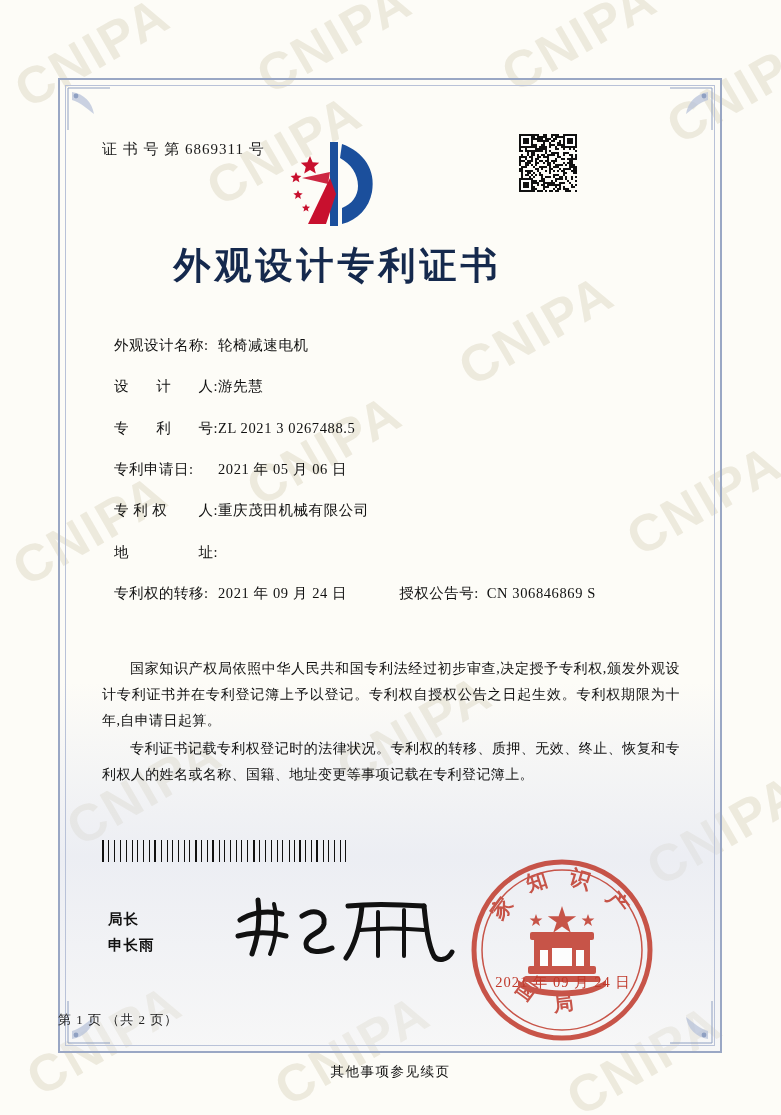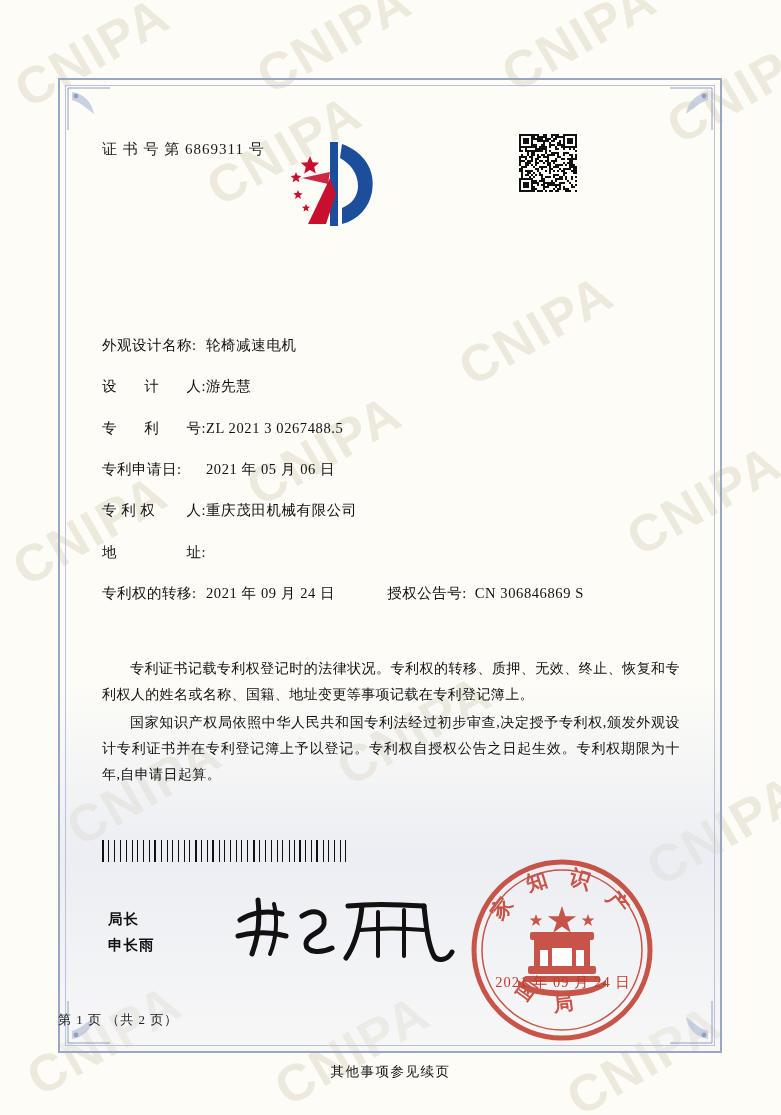--- a/index.html
+++ b/index.html
@@ -127,20 +127,21 @@
   .field-row {
     display: flex;
     align-items: baseline;
     margin-bottom: 22.5px;
     line-height: 1.3;
   }
   .f-label {
     width: 104px;
     flex: 0 0 104px;
     letter-spacing: .5px;
+    margin-left: 12px;
   }
   .f-label.spread {
     display: flex;
     justify-content: space-between;
   }
   .f-value {
     flex: 1;
     letter-spacing: .6px;
   }
   .field-row.inline-pair .f-value { flex: 0 0 auto; }
@@ -673,20 +674,21 @@
 
       <g fill="#c8102e">
         <polygon points="38,18 40.6,24.2 47.2,24.7 42.2,29.1 43.8,35.6 38,32 32.2,35.6 33.8,29.1 28.8,24.7 35.4,24.2"></polygon>
         <polygon points="24,34 25.5,37.6 29.4,37.9 26.4,40.5 27.4,44.3 24,42.2 20.6,44.3 21.6,40.5 18.6,37.9 22.5,37.6"></polygon>
         <polygon points="26,52 27.3,55.1 30.7,55.4 28.1,57.6 28.9,60.9 26,59.1 23.1,60.9 23.9,57.6 21.3,55.4 24.7,55.1"></polygon>
         <polygon points="34,66 35.1,68.6 38,68.8 35.8,70.7 36.5,73.5 34,72 31.5,73.5 32.2,70.7 30,68.8 32.9,68.6"></polygon>
       </g>
     </svg>
   </div>
 
+  <div class="doc-title">外观设计专利证书</div>
 
   <div class="fields">
 
     <div class="field-row">
       <div class="f-label">外观设计名称:</div>
       <div class="f-value">轮椅减速电机</div>
     </div>
 
     <div class="field-row">
       <div class="f-label spread">
@@ -729,22 +731,22 @@
     <div class="field-row inline-pair">
       <div class="f-label">专利权的转移:</div>
       <div class="f-value">2021 年 09 月 24 日</div>
       <div class="pair-label">授权公告号:</div>
       <div class="pair-value">CN 306846869 S</div>
     </div>
 
   </div>
 
   <div class="paras">
+    <p>国家知识产权局依照中华人民共和国专利法经过初步审查,决定授予专利权,颁发外观设计专利证书并在专利登记簿上予以登记。专利权自授权公告之日起生效。专利权期限为十年,自申请日起算。</p>
     <p>专利证书记载专利权登记时的法律状况。专利权的转移、质押、无效、终止、恢复和专利权人的姓名或名称、国籍、地址变更等事项记载在专利登记簿上。</p>
-    <p>国家知识产权局依照中华人民共和国专利法经过初步审查,决定授予专利权,颁发外观设计专利证书并在专利登记簿上予以登记。专利权自授权公告之日起生效。专利权期限为十年,自申请日起算。</p>
   </div>
 
   <div class="barcode" id="barcode">
       <i style="width: 3px;"></i>
       <i style="width: 1px; background: transparent;"></i>
       <i style="width: 1px;"></i>
       <i style="width: 2px; background: transparent;"></i>
       <i style="width: 3px;"></i>
       <i style="width: 1px; background: transparent;"></i>
       <i style="width: 2px;"></i>

